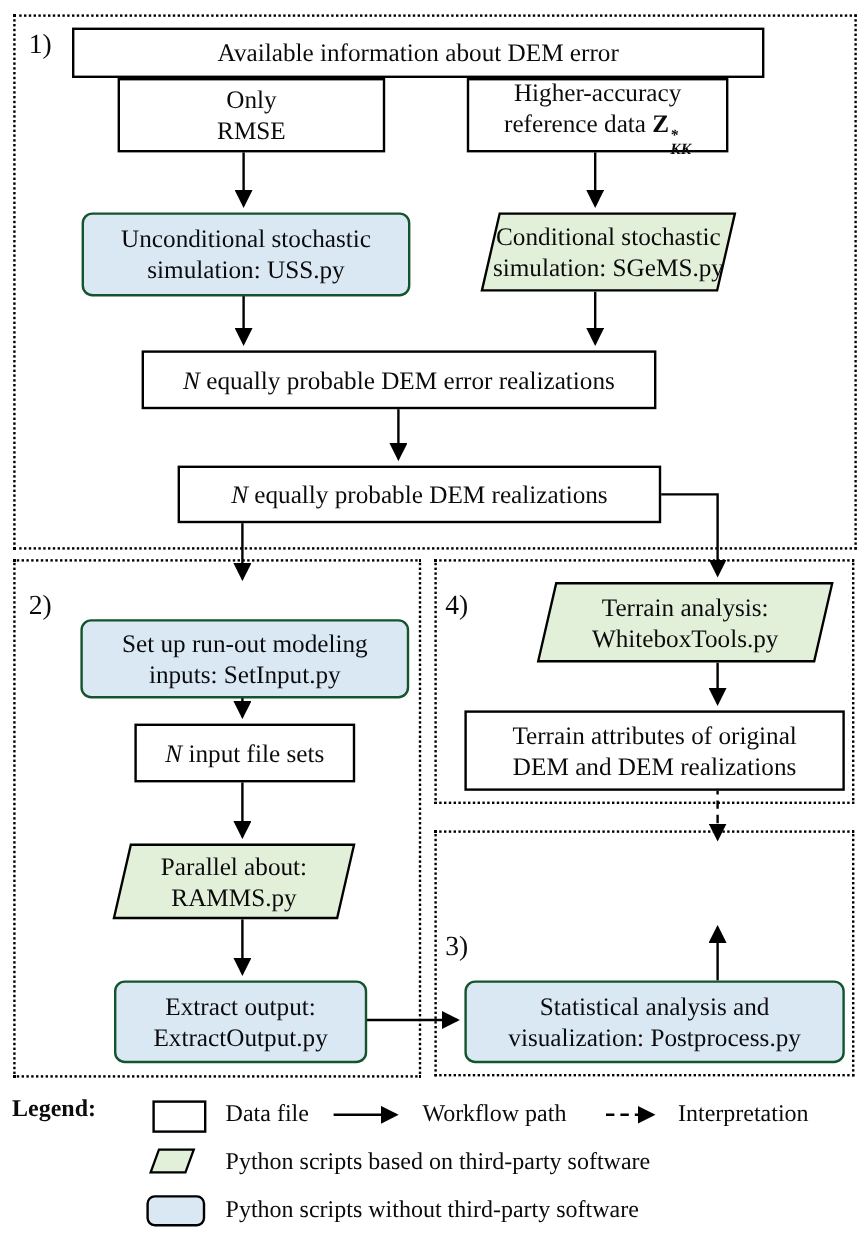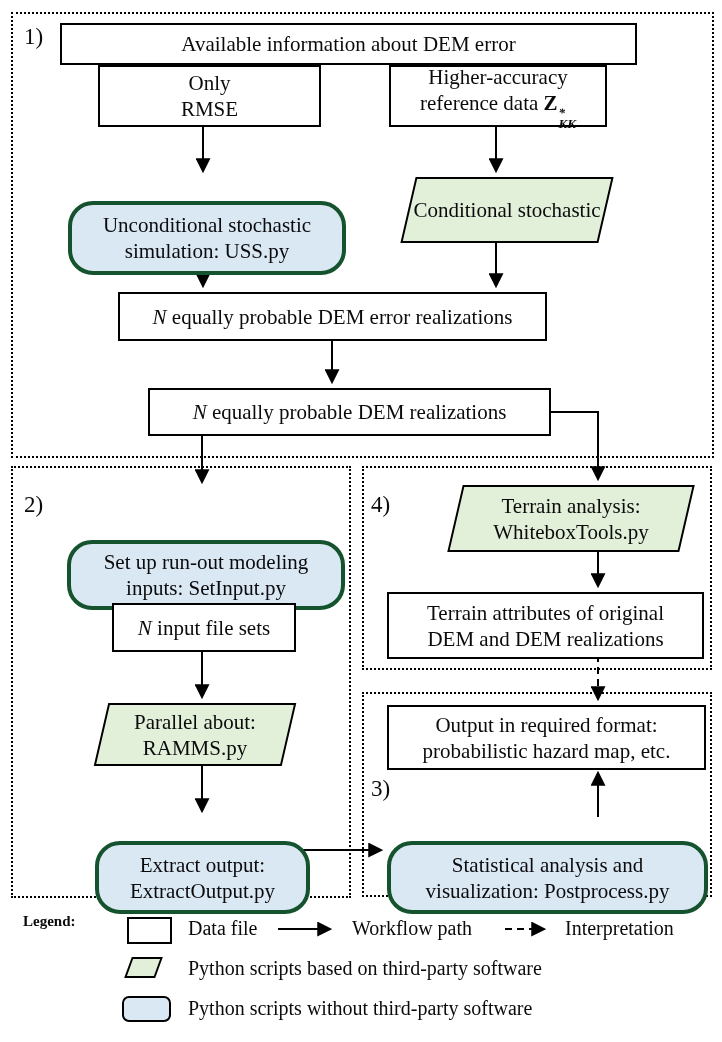--- a/index.html
+++ b/index.html
@@ -9,36 +9,36 @@
     overflow:hidden;
   }
   svg.wires{position:absolute;left:0;top:0;z-index:1;}
   .sec{position:absolute;border:2.5px dotted #000;z-index:0;}
   .seclabel{position:absolute;font-size:23px;z-index:3;}
   .node{
     position:absolute;z-index:2;display:flex;align-items:center;justify-content:center;
     text-align:center;font-size:21px;line-height:26px;
   }
   .rect{background:#fff;border:2px solid #000;}
-  .round{background:var(--blue,#dae8f4);border:4px solid #14532d;border-radius:25px;margin-top:24px;}
+  .round{background:var(--blue,#dae8f4);border:2px solid #14532d;border-radius:9px;}
   .para .para-bg{
     position:absolute;left:8px;right:8px;top:0;bottom:0;
     background:var(--green,#e2efd9);border:2px solid #000;transform:skewX(-13deg);
   }
   .para .ptxt{position:relative;z-index:1;}
   .it{font-style:italic;}
   .zsym{font-weight:bold;}
   .stack{
     display:inline-flex;flex-direction:column;align-items:flex-start;
     font-size:13px;line-height:11px;vertical-align:-7px;font-weight:bold;font-style:italic;
     margin-left:1px;
   }
   .lines span{display:block;}
   
-  .legend-title{position:absolute;left:23px;top:913px;font-size:15px;font-weight:bold;z-index:2;}
+  .legend-title{position:absolute;left:10px;top:913px;font-size:20px;font-weight:bold;z-index:2;}
   .lg-text{position:absolute;font-size:20px;z-index:2;white-space:nowrap;}
   .lg-rect{position:absolute;left:127px;top:917px;width:41px;height:23px;background:#fff;border:2px solid #000;z-index:2;}
   .lg-para{position:absolute;left:122px;top:957px;width:43px;height:21px;z-index:2;}
   .lg-para .para-bg{left:6px;right:6px;transform:skewX(-20deg);}
   .lg-round{position:absolute;left:122px;top:996px;width:45px;height:22px;background:var(--blue,#dae8f4);border:2px solid #000;border-radius:7px;z-index:2;}
 </style>
 </head>
 <body>
 
 <div class="canvas">
@@ -105,20 +105,21 @@
     <div>
         <span>Unconditional stochastic</span>
         <span>simulation: USS.py</span>
       </div>
   </div>
 
   <div class="node para lines" style="left:400px;top:177px;width:214px;height:66px">
     <div class="para-bg"></div>
     <div class="ptxt">
         <span>Conditional stochastic</span>
+        <span>simulation: SGeMS.py</span>
       </div>
   </div>
 
   <div class="node rect" style="left:118px;top:292px;width:425px;height:45px">
     <span><span class="it">N</span><span> equally probable DEM error realizations</span></span>
   </div>
 
   <div class="node rect" style="left:148px;top:388px;width:399px;height:44px">
     <span><span class="it">N</span><span> equally probable DEM realizations</span></span>
   </div>
@@ -157,26 +158,20 @@
       </div>
   </div>
 
   <div class="node rect lines" style="left:387px;top:592px;width:313px;height:63px">
     <div>
         <span>Terrain attributes of original</span>
         <span>DEM and DEM realizations</span>
       </div>
   </div>
 
-  <div class="node rect lines" style="left:387px;top:705px;width:315px;height:61px">
-    <div>
-        <span>Output in required format:</span>
-        <span>probabilistic hazard map, etc.</span>
-      </div>
-  </div>
 
   <div class="node round lines" style="left:387px;top:817px;width:313px;height:65px">
     <div>
         <span>Statistical analysis and</span>
         <span>visualization: Postprocess.py</span>
       </div>
   </div>
 
   <div class="legend-title">Legend:</div>
 

